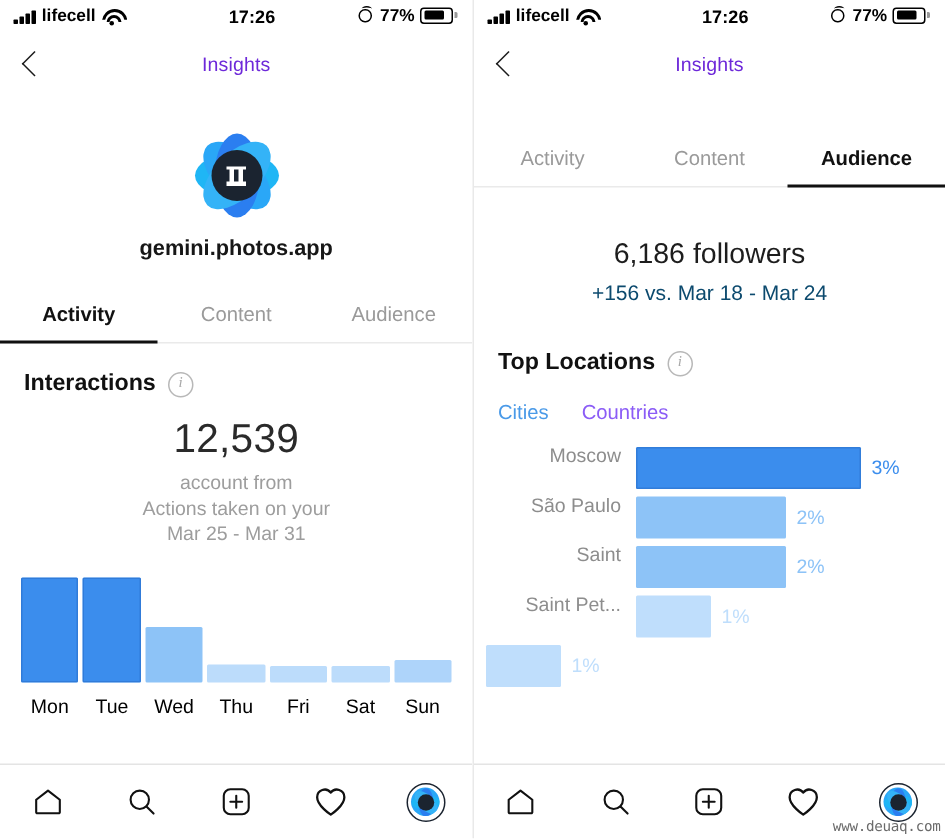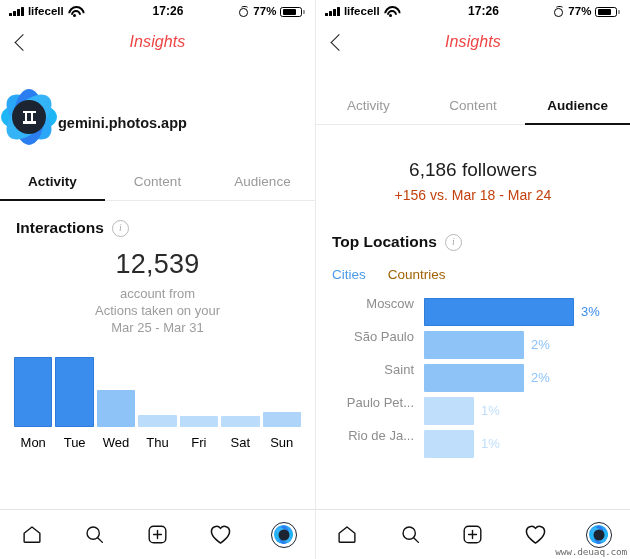--- a/index.html
+++ b/index.html
@@ -38,21 +38,21 @@
     align-items: center;
     justify-content: space-between;
     padding: 0 10px 0 9px;
     font-size: 11.5px;
     font-weight: bold;
     color: #000;
     box-sizing: border-box;
   }
   .sb-left { display: flex; align-items: center; gap: 4px; }
   .sb-center { font-size: 12px; font-weight: bold; letter-spacing: .1px; position: relative; left: -6px; margin-left: 28px;}
-  .sb-right { display: flex; align-items: flex-end; gap: 4px; }
+  .sb-right { display: flex; align-items: flex-start; gap: 4px; }
   .signal { display: inline-flex; align-items: flex-end; gap: 1.5px; height: 10px; }
   .signal i { display:block; width: 2.6px; background: #000; border-radius: .5px;}
   .signal i:nth-child(1){height:3.5px}
   .signal i:nth-child(2){height:5.5px}
   .signal i:nth-child(3){height:7.5px}
   .signal i:nth-child(4){height:9.5px}
   .carrier { font-size: 11.5px; font-weight: bold; }
   .wifi {
     width: 13px; height: 10px; position: relative; display:inline-block;
   }
@@ -87,34 +87,34 @@
   .batt-cap{width:1.6px;height:4px;background:#999;border-radius:0 1px 1px 0;margin-left:1px;}
 
   
   .navbar {
     height: 40px;
     display: flex;
     align-items: center;
     justify-content: center;
     position: relative;
   }
-  .nav-title { font-size: 16px; color: #ef4444; letter-spacing: .1px; font-style: italic;}
+  .nav-title { font-size: 13px; color: #6d28d9; letter-spacing: .1px;}
   .back-chevron {
     position: absolute; left: 14px; top: 50%; transform: translateY(-50%);
     width: 13px; height: 13px; cursor: pointer;
   }
   .back-chevron::before{
     content:"";position:absolute;left:3px;top:1px;width:11px;height:11px;
     border-left:1.6px solid #1a1a1a;border-bottom:1.6px solid #1a1a1a;
     transform:rotate(45deg);
   }
 
   
   .profile {
-    display:flex;align-items:center;
+    display:flex;flex-direction:column;align-items:center;
     padding-top: 26px;
   }
   .avatar {
     width:58px;height:58px;position:relative;
   }
   .petal{
     position:absolute;left:50%;top:50%;
     width:56px;height:30px;border-radius:50%;
     transform-origin:center;
   }
@@ -193,25 +193,25 @@
   .vbar-col{flex:1;display:flex;align-items:flex-end;justify-content:stretch;height:100%;}
   .vbar{width:100%;border-radius:1px;}
   .vlabels{display:flex;gap:3px;margin-top:8px;}
   .vlabel{flex:1;text-align:center;font-size:13px;color:#000000;}
 
   
   .followers{
     text-align:center;padding-top:34px;
   }
   .followers-count{font-size:19px;color:#1d1d1d;}
-  .followers-delta{margin-top:6px;font-size:14px;color:#c2410c;}
+  .followers-delta{margin-top:6px;font-size:14px;color:#0c4a6e;}
 
   
   .subtabs{display:flex;gap:22px;padding:16px 16px 0;align-items:flex-end;}
-  .subtab{font-size:13.5px;color:#a16207;cursor:pointer;}
+  .subtab{font-size:13.5px;color:#8b5cf6;cursor:pointer;}
   .subtab.active{color:#4a9ae8;}
 
   
   .hchart{padding:14px 12px 0 8px;}
   .hrow{display:flex;align-items:flex-start;height:31px;margin-bottom:2px;}
   .hlabel{
     width:90px;text-align:right;padding-right:10px;
     font-size:13px;color:#8d8d8d;white-space:nowrap;overflow:hidden;
   }
   .hbarwrap{flex:1;display:flex;align-items:center;height:100%;}
@@ -469,28 +469,27 @@
           </div>
         </div>
         <div class="hrow">
           <div class="hlabel">Saint</div>
           <div class="hbarwrap">
             <div class="hbar" style="width: 100px; background: rgb(141, 195, 247);"></div>
             <span class="hval" style="color: rgb(141, 195, 247);">2%</span>
           </div>
         </div>
         <div class="hrow">
-          <div class="hlabel">Paulo Pet...</div>
+          <div class="hlabel">Saint Pet...</div>
           <div class="hbarwrap">
             <div class="hbar" style="width: 50px; background: rgb(191, 222, 252);"></div>
             <span class="hval" style="color: rgb(191, 222, 252);">1%</span>
           </div>
         </div>
         <div class="hrow">
-          <div class="hlabel">Rio de Ja...</div>
           <div class="hbarwrap">
             <div class="hbar" style="width: 50px; background: rgb(191, 222, 252);"></div>
             <span class="hval" style="color: rgb(191, 222, 252);">1%</span>
           </div>
         </div>
       </div>
 
     <div class="tabbar">
       <div class="tb-item">
         <svg class="ico-home" viewBox="0 0 24 24" fill="none" stroke="#111" stroke-width="1.6" stroke-linejoin="round">

